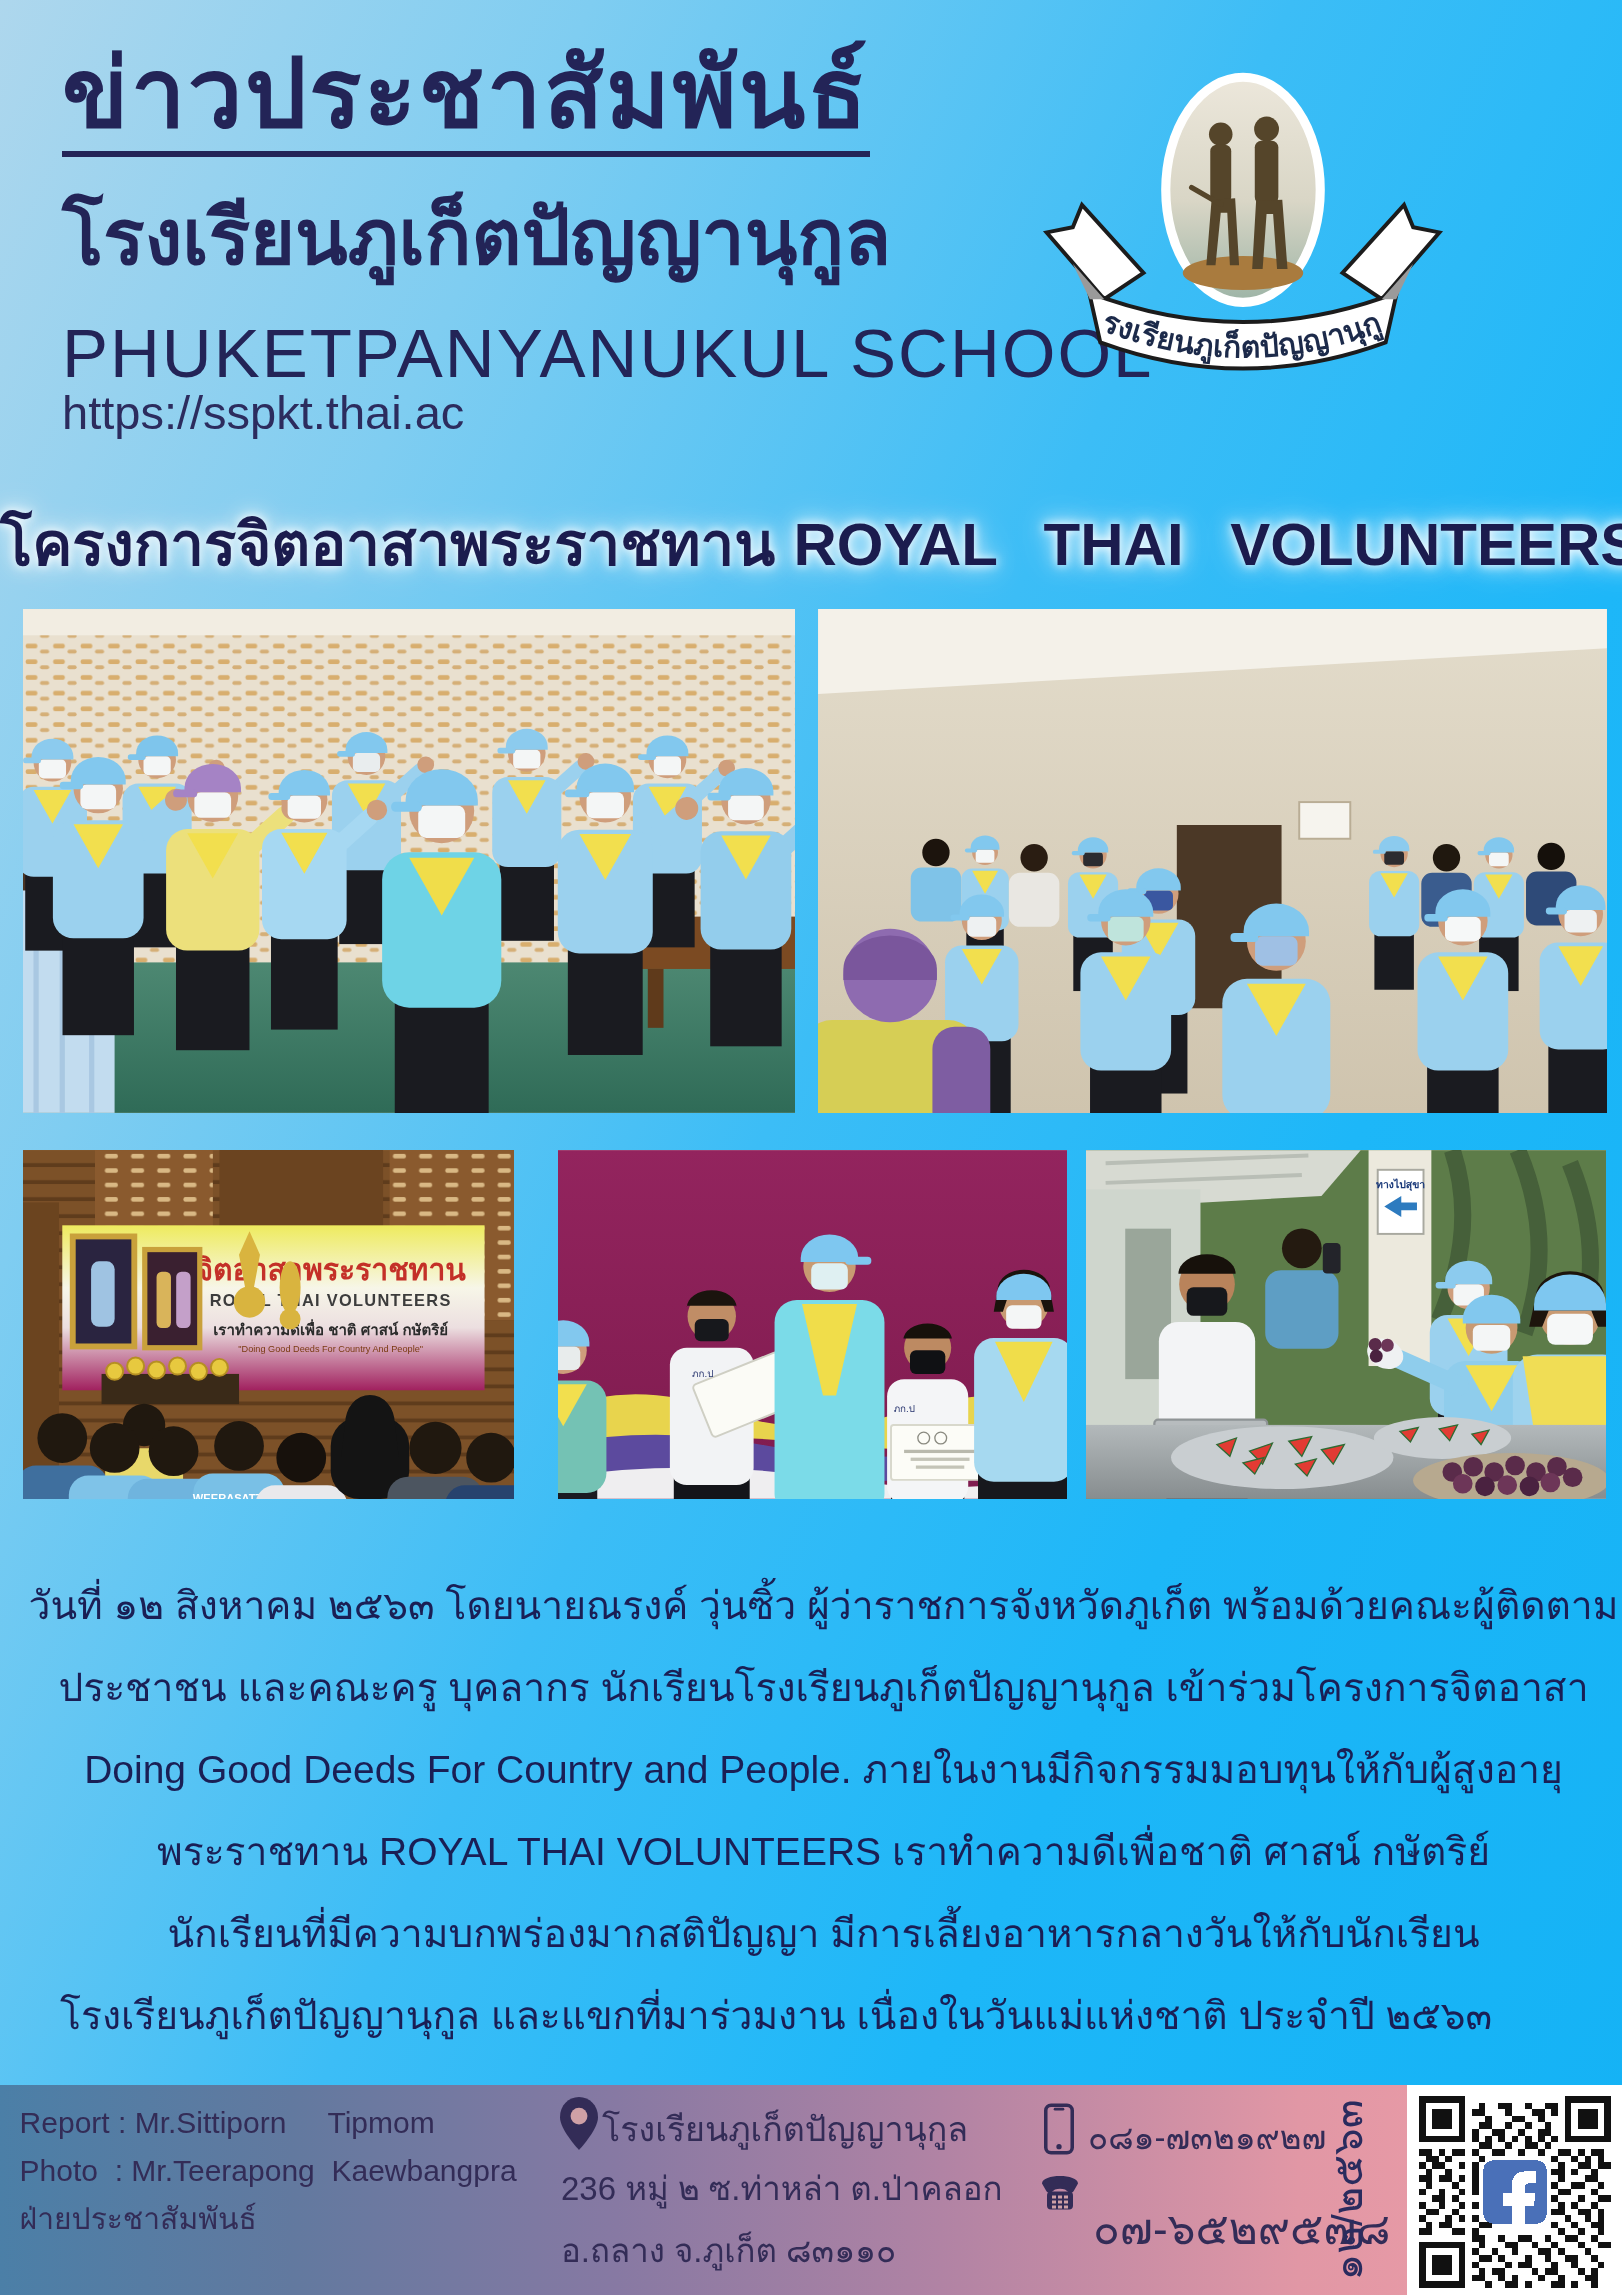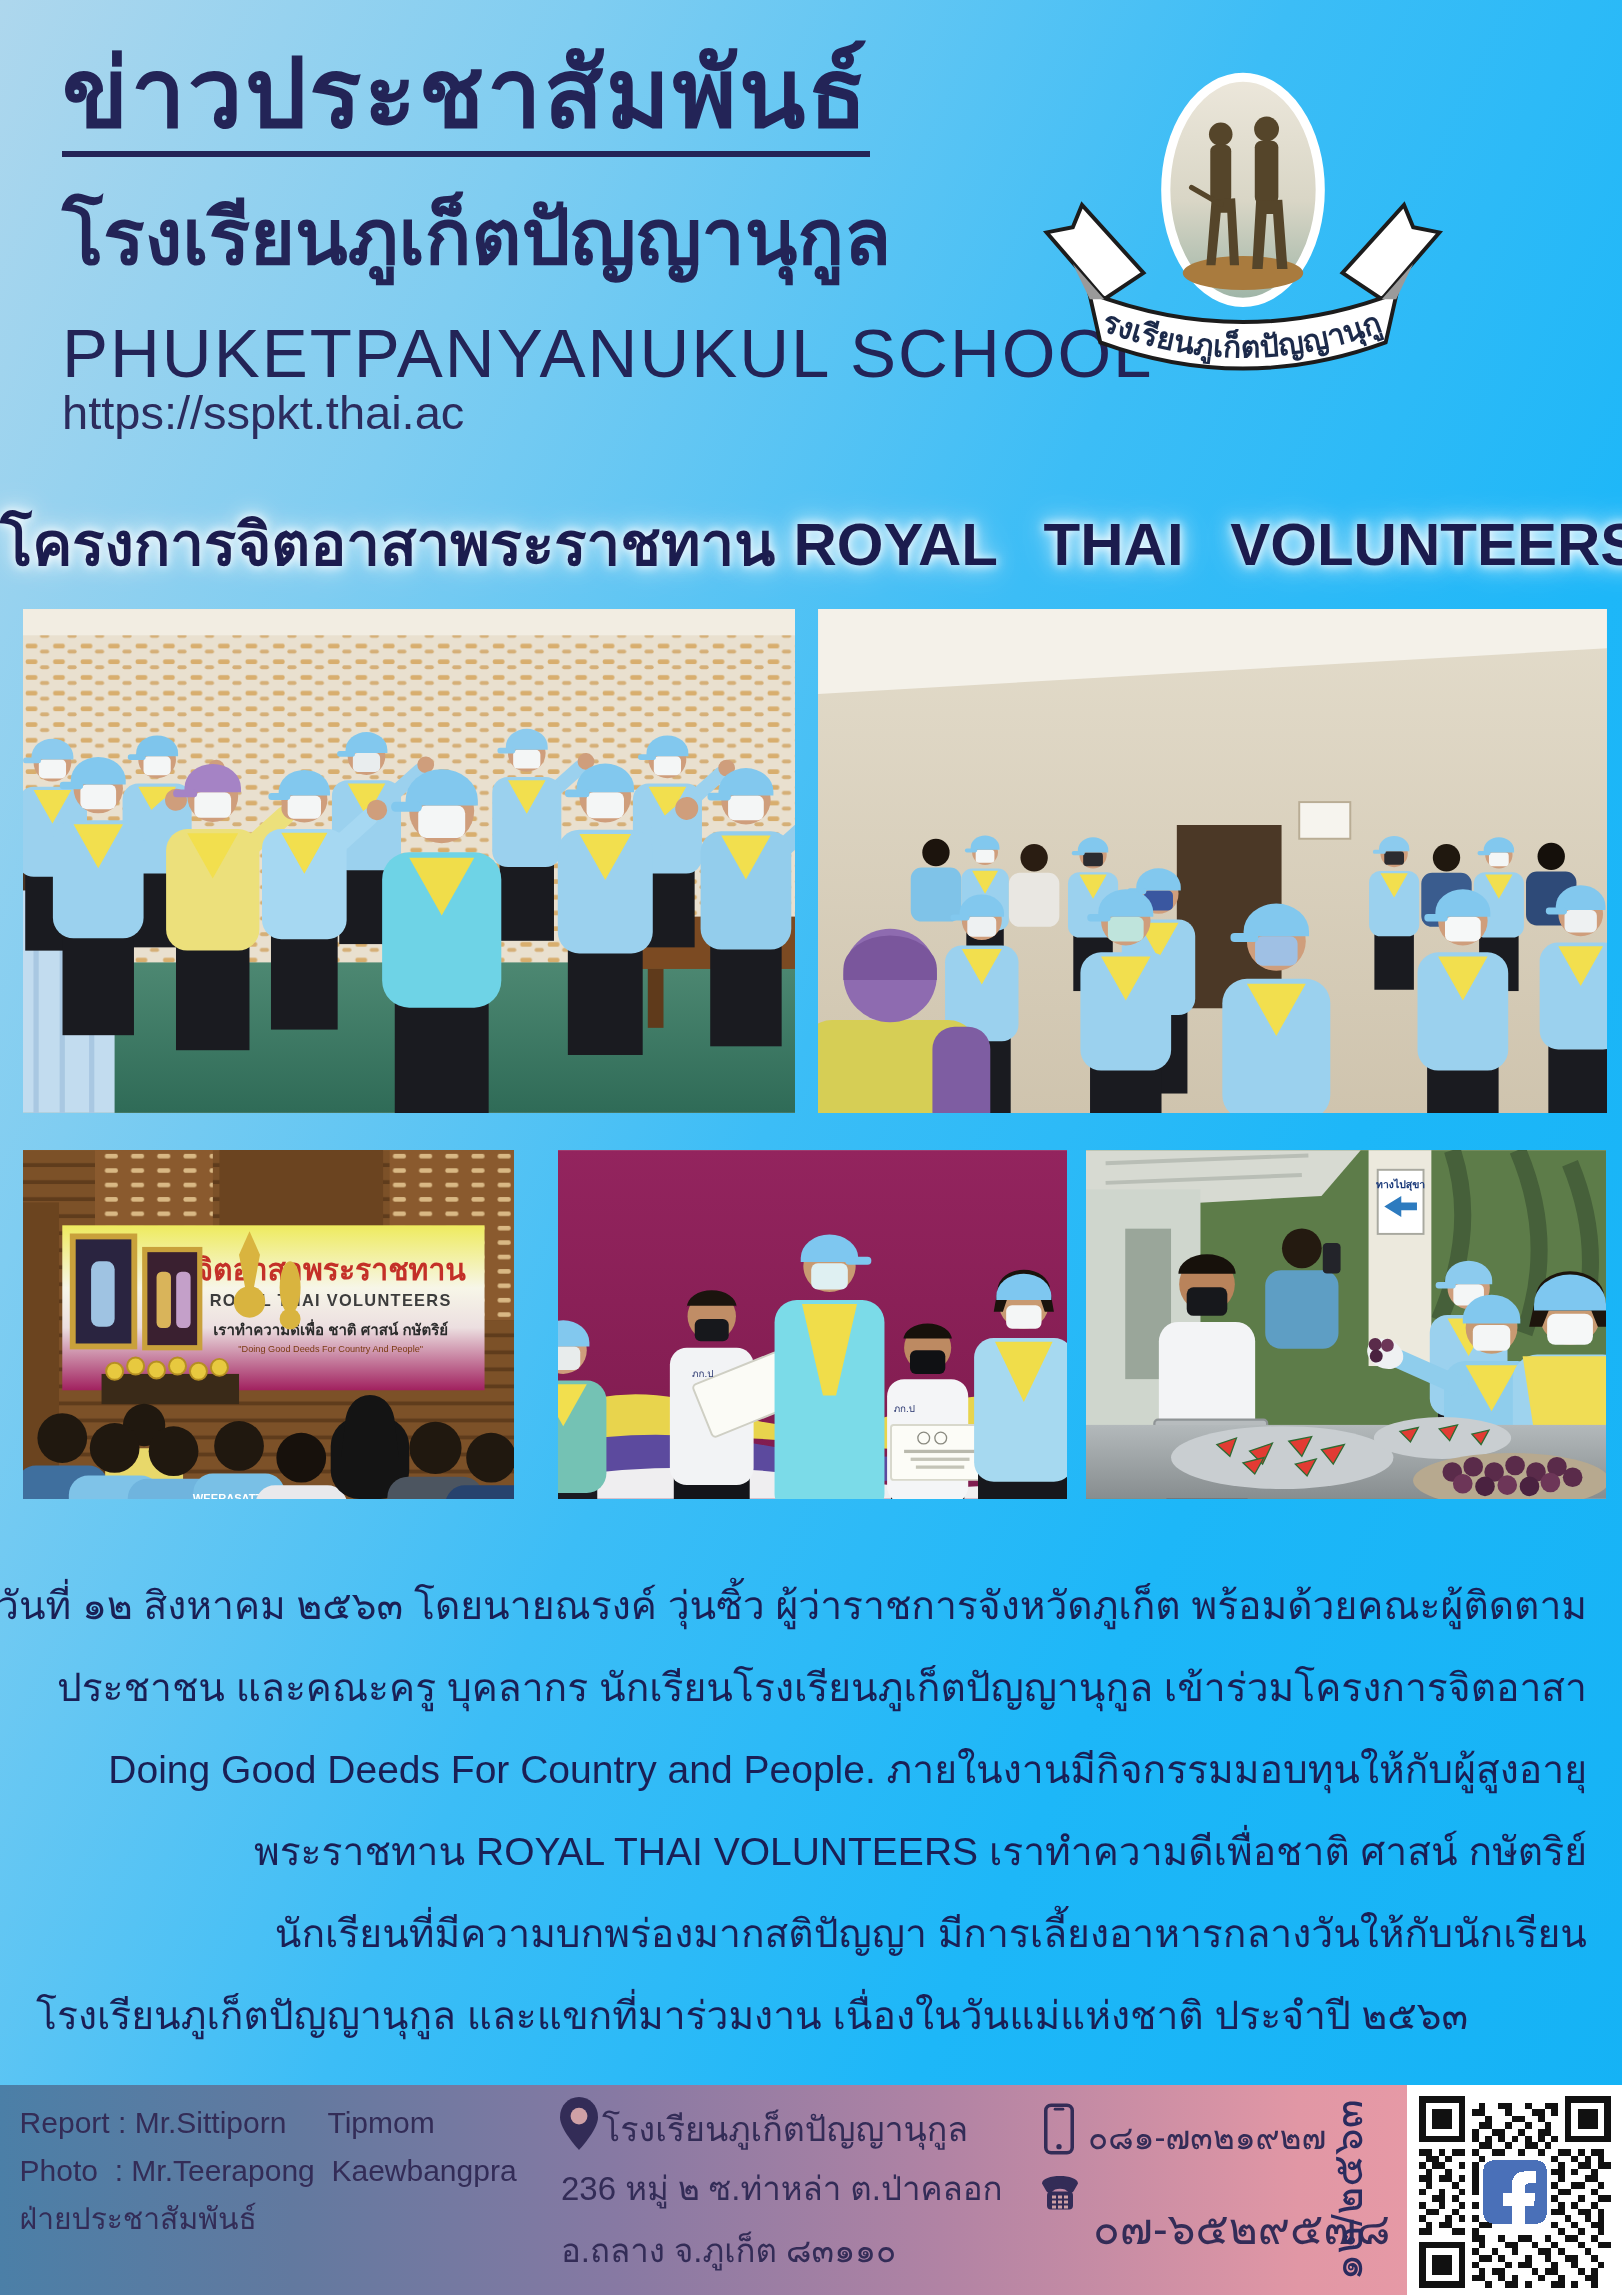--- a/index.html
+++ b/index.html
@@ -27,21 +27,21 @@
   .photo{display:block;background:#dcd6c8;}
   .p1{left:23px;top:609px;}
   .p2{left:818px;top:609px;}
   .p3{left:23px;top:1150px;}
   .p4{left:558px;top:1150px;}
   .p5{left:1086px;top:1150px;}
 
   
   .article{left:36px;top:1565px;width:1551px;font-size:39px;color:#1a1f55;font-weight:500;}
   .article .ln{height:82px;line-height:82px;text-align:justify;text-align-last:justify;white-space:nowrap;
-               display:flex;justify-content:flex-end;}
+               display:flex;justify-content:center;margin-left:24px;}
   .article .ln span{flex:0 0 auto;}
   .article .last{text-align:left;text-align-last:left;display:block;white-space:nowrap;}
 
   
   .footer{left:0;top:2085px;width:1623px;height:211px;
           background:linear-gradient(90deg,#4b7fa7 0%,#62799f 18%,#8779a3 38%,#b183a4 58%,#e197a5 80%,#f09ea7 100%);}
   .footer .txt{color:#332c57;font-weight:500;}
   .credits{left:19.6px;top:14.4px;font-size:30px;line-height:48px;}
   .addr-name{left:602px;top:17px;font-size:34px;}
   .addr-1{left:561px;top:77px;font-size:33px;}

